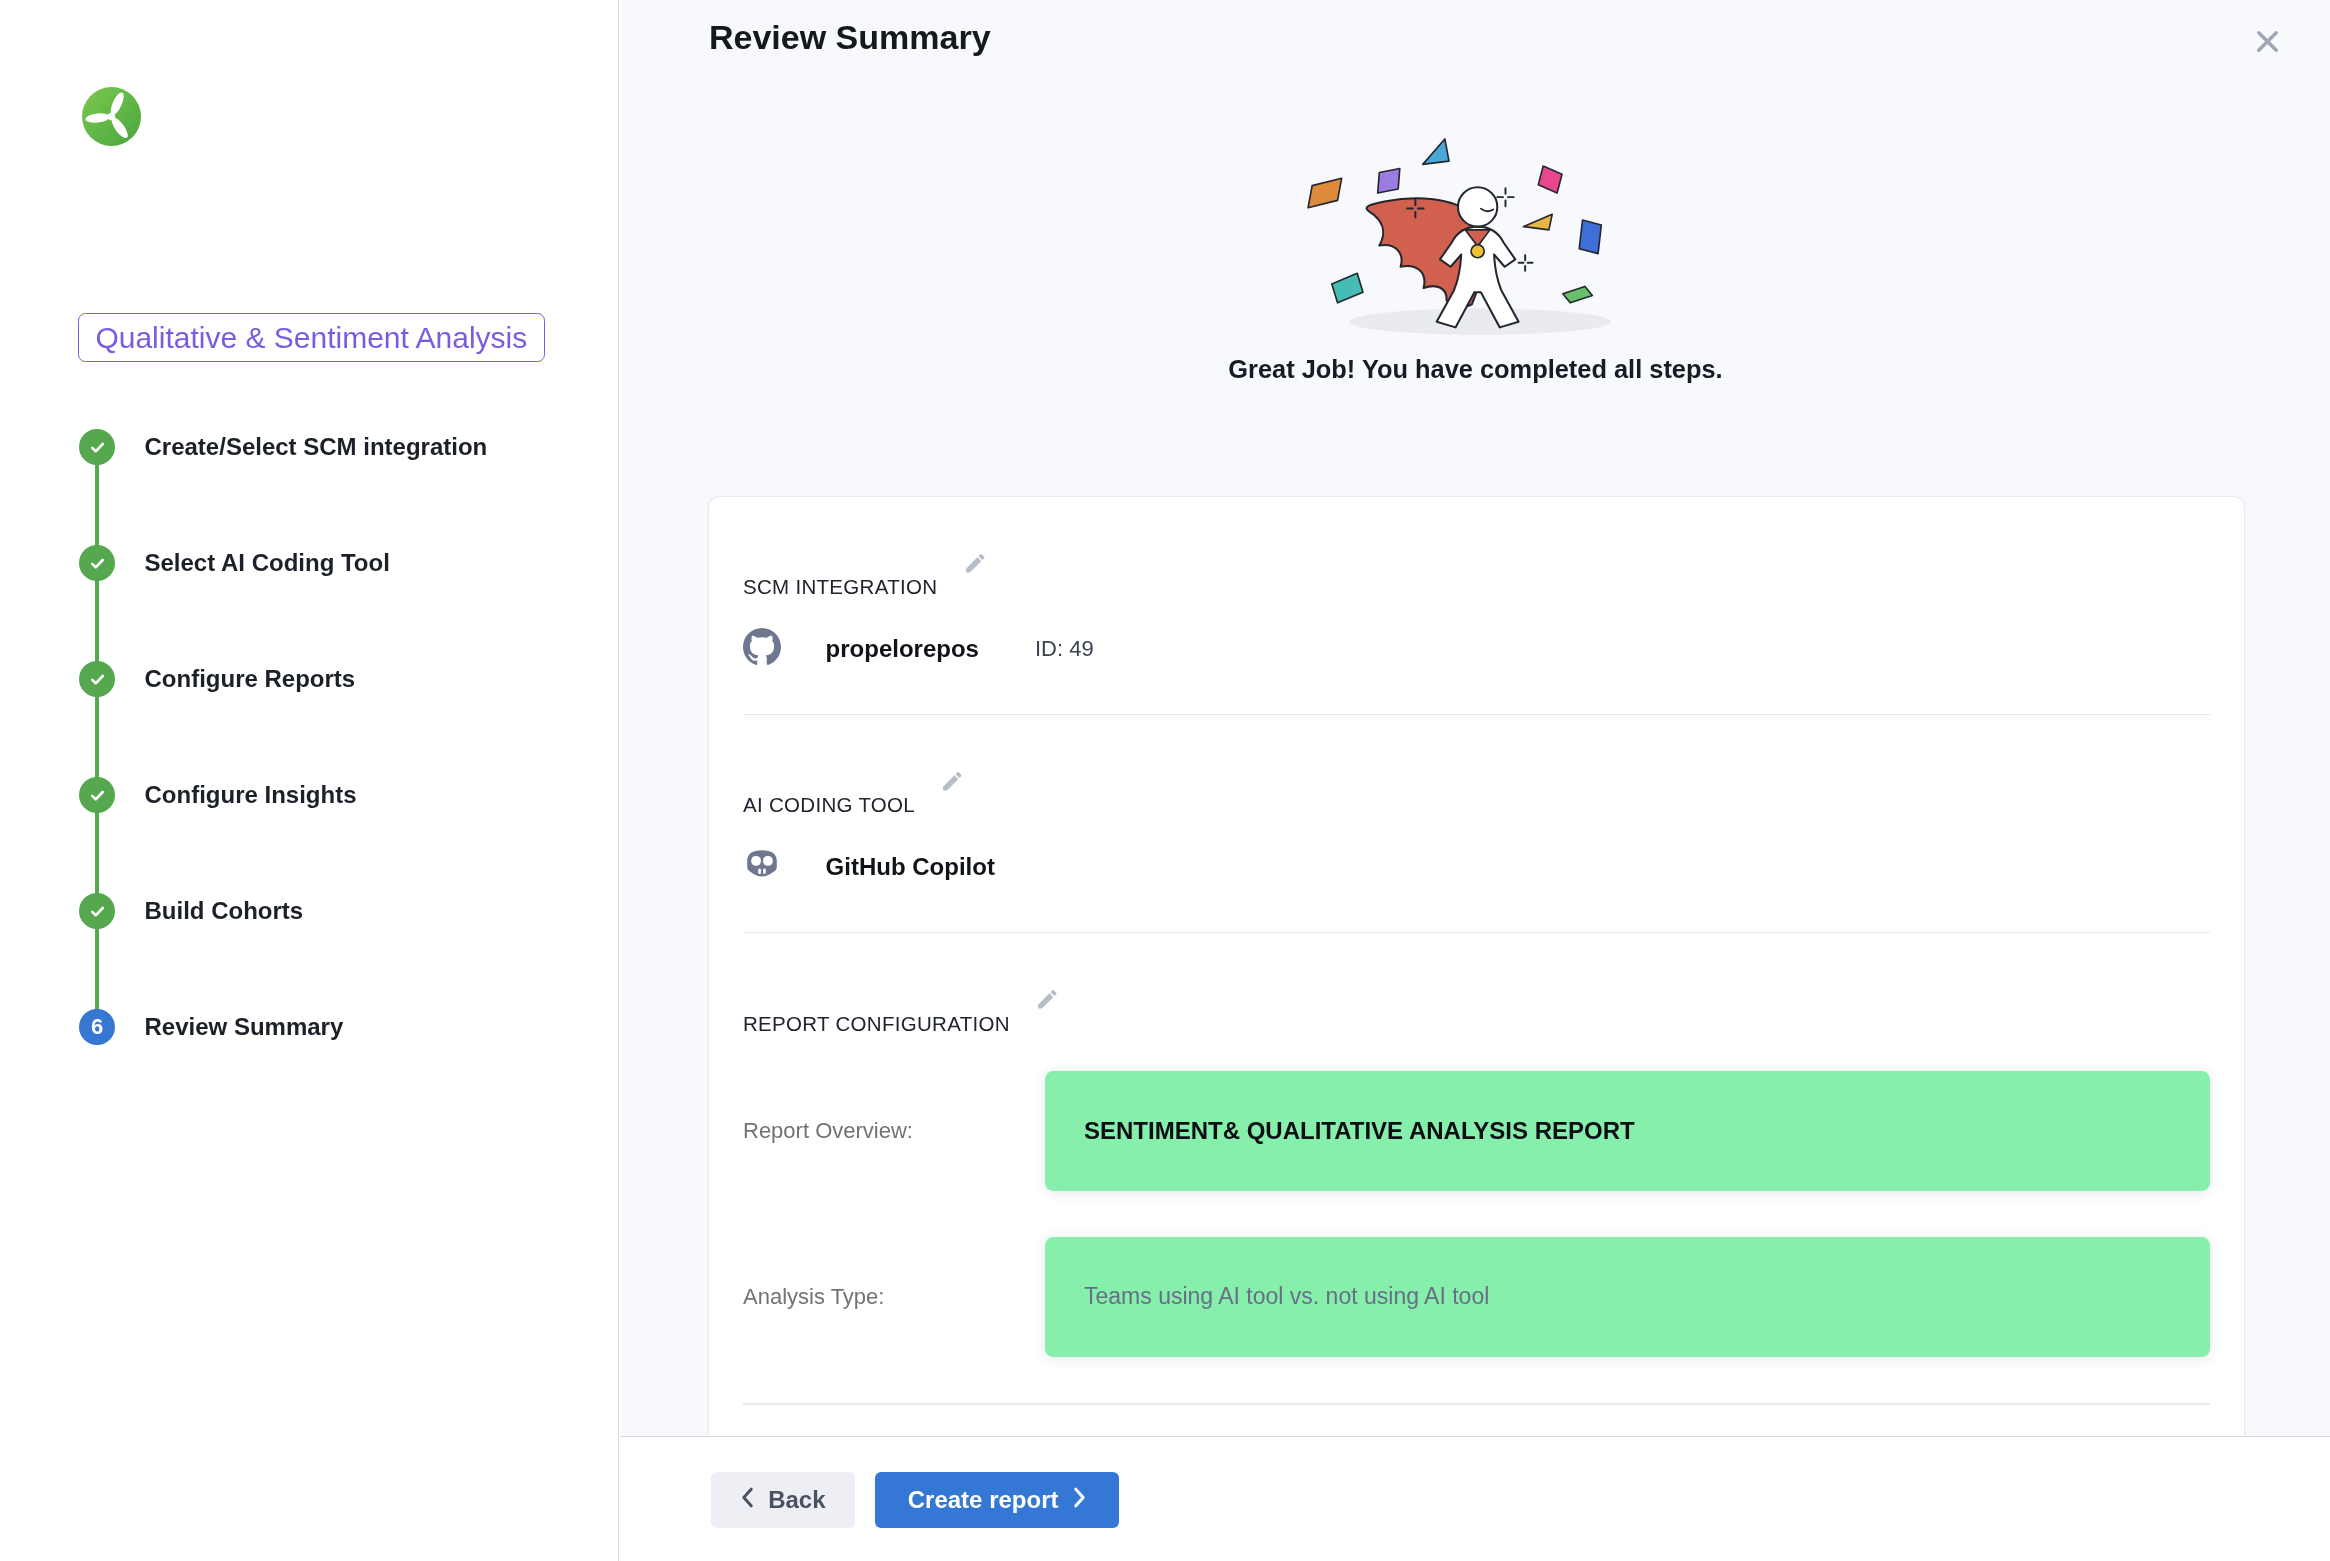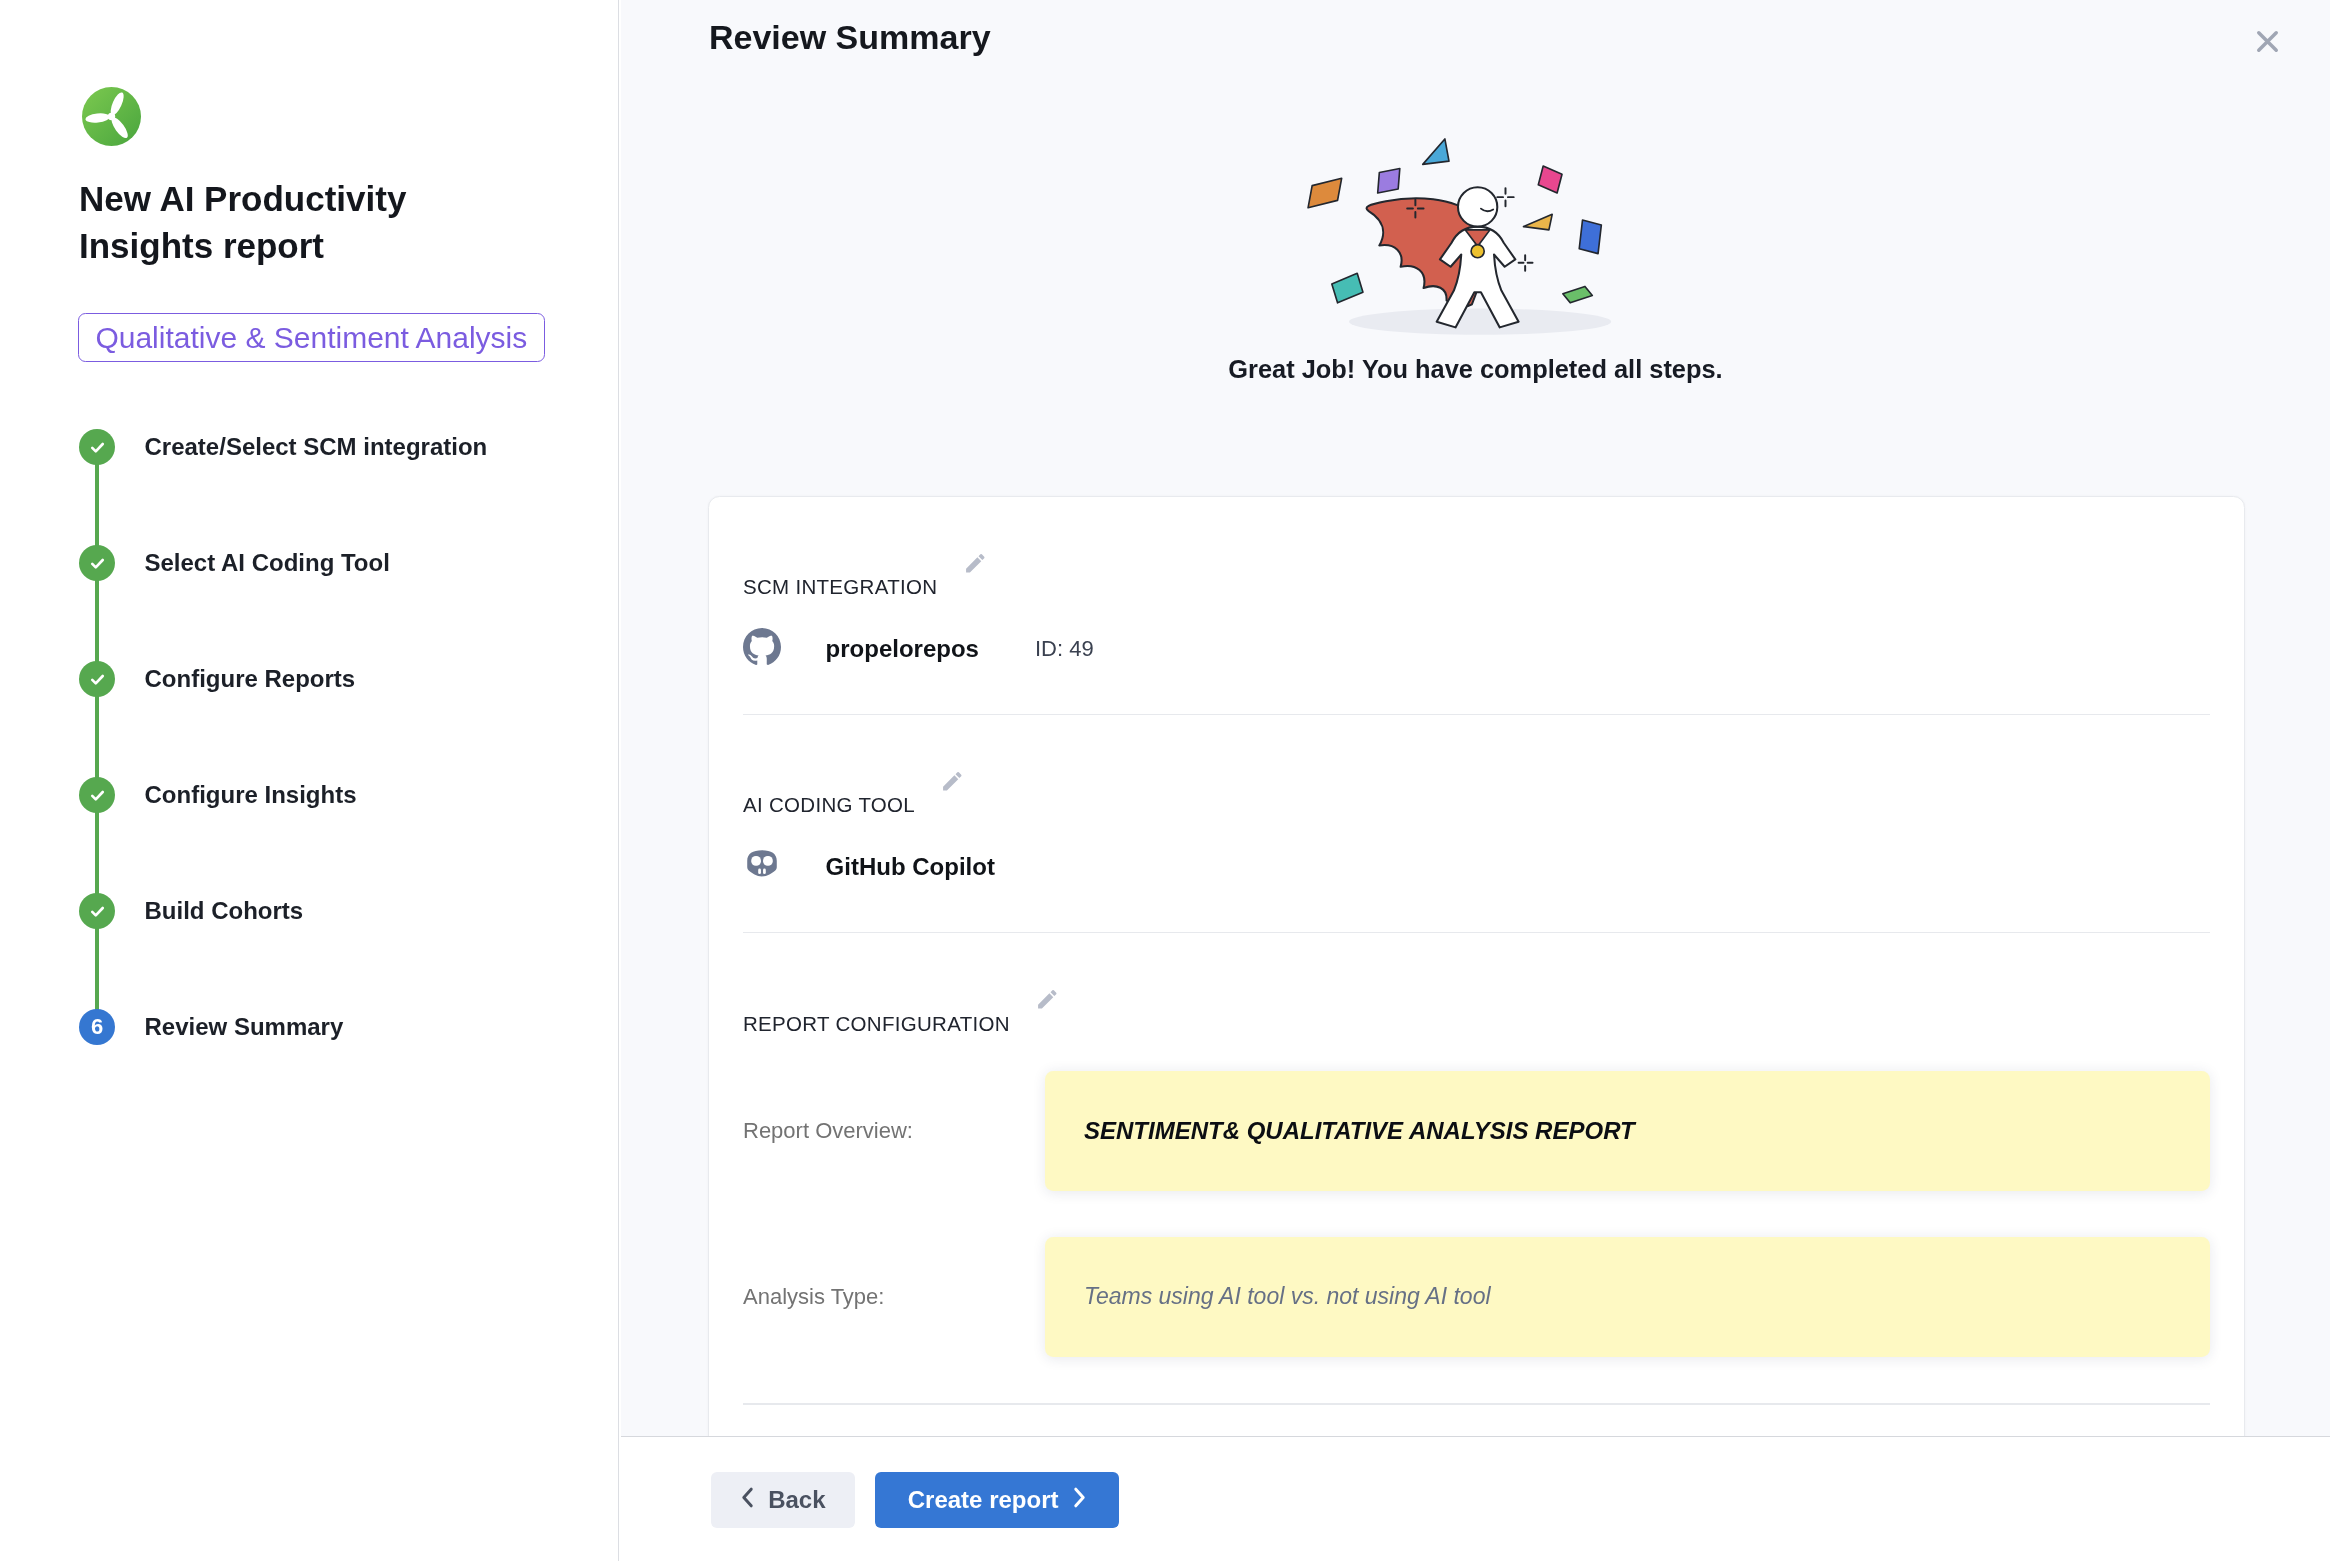--- a/index.html
+++ b/index.html
@@ -44,23 +44,23 @@
   .edit-btn{border:0;background:transparent;padding:0;width:26px;height:26px;cursor:pointer;line-height:0;}
   .sec-row{display:flex;align-items:center;margin-top:54px;height:38px;gap:20px;}
   .entity-name{margin-left:24.6px;font-size:24px;font-weight:700;color:#101318;}
   .entity-id{margin-left:36px;font-size:22px;color:#3a4150;}
   .divider{height:1.6px;background:#e7e9ed;}
 
   .field-row{display:flex;align-items:center;}
   .field-row.first{margin-top:59px;}
   .field-row.second{margin-top:46px;}
   .field-label{width:302px;flex:0 0 302px;font-size:22px;color:#737373;}
-  .field-card{flex:1;min-height:120px;background:#fef9c3;border-radius:8.2px;
+  .field-card{flex:1;min-height:120px;background:#86efac;border-radius:8.2px;
               box-shadow:0 1.6px 13px rgba(25,39,80,.10);display:flex;align-items:center;
-              padding:0 39px;box-sizing:border-box;font-style:italic;}
+              padding:0 39px;box-sizing:border-box;}
   .field-card.bold{font-size:24px;font-weight:700;color:#0c0e13;}
   .field-card.muted{font-size:23px;color:#667085;}
 
   
   .footer{position:absolute;left:621px;right:0;bottom:0;height:126px;background:#fff;
           border-top:1.6px solid #d6d8dd;box-sizing:border-box;display:flex;align-items:center;
           padding-left:90px;gap:19.7px;}
   .btn{display:inline-flex;align-items:center;gap:14.7px;height:56px;border:0;border-radius:6px;
        font-family:"Liberation Sans", sans-serif;font-size:24px;font-weight:700;cursor:pointer;padding:0 29.5px;}
   .btn-back{background:#edeff5;color:#4a5160;}
@@ -83,21 +83,20 @@
         <circle cx="36" cy="36" r="36" fill="url(#lg)"></circle>
         <g fill="#ffffff">
           <ellipse cx="36" cy="19" rx="5.5" ry="15" transform="rotate(24 36 36)"></ellipse>
           <ellipse cx="36" cy="19" rx="5.5" ry="15" transform="rotate(144 36 36)"></ellipse>
           <ellipse cx="36" cy="19" rx="5.5" ry="15" transform="rotate(264 36 36)"></ellipse>
           <circle cx="36" cy="36" r="4.5"></circle>
         </g>
       </svg>
     </div>
 
-    <h1 class="wizard-title">New AI Productivity Insights report</h1>
     <div class="type-badge">Qualitative &amp; Sentiment Analysis</div>
 
     <div class="stepper">
       <div class="step-line"></div>
 
       <div class="step">
         <span class="step-circle done">
           <svg viewBox="0 0 24 24" width="21" height="21">
               <path d="M6 12.5l4 4 8-8.5" stroke="#fff" stroke-width="3" fill="none" stroke-linecap="round" stroke-linejoin="round"></path>
             </svg>

